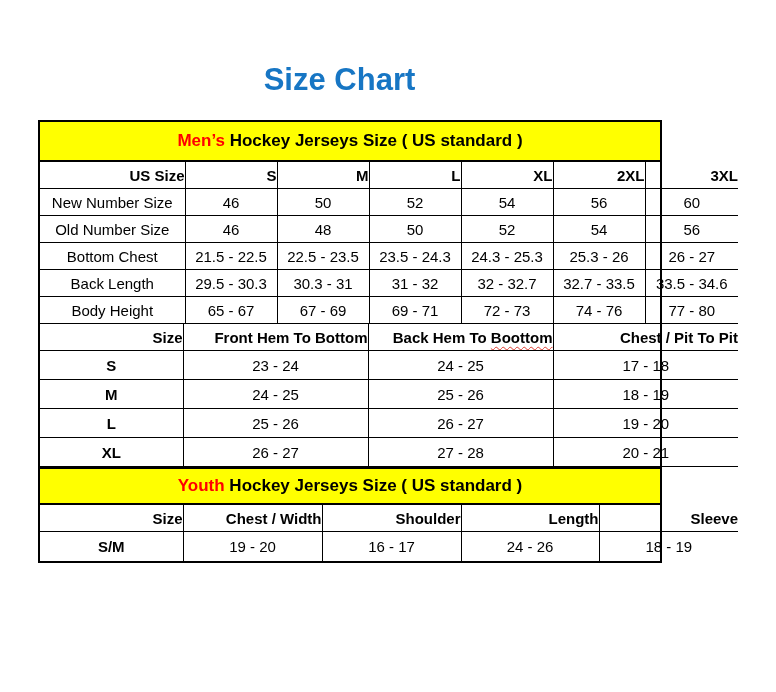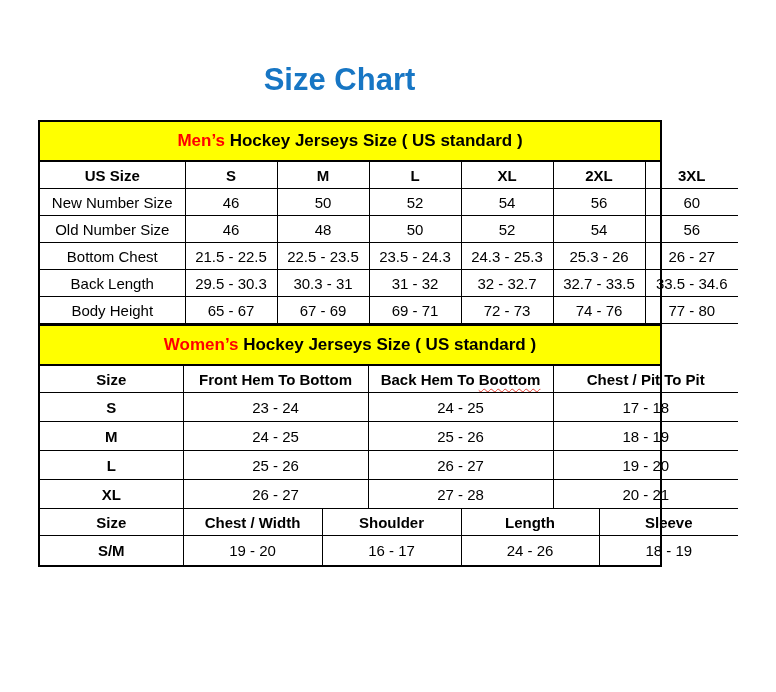--- a/index.html
+++ b/index.html
@@ -38,21 +38,21 @@
     font-size:15px;padding:0;overflow:hidden;white-space:nowrap;
   }
   th{font-weight:bold;height:26px;}
   td{font-weight:normal;}
   .t-mens td{height:26px;}
   .t-womens td{height:28px;}
   .t-youth td{height:29px;margin-left:16px;}
   .t-womens td:first-child,.t-youth td:first-child{font-weight:bold;}
   tr > *:first-child{border-left:none;}
   tr > *:last-child{border-right:none;}
-  thead tr > *{border-top:none;}
+  thead tr > *{border-top:none;text-align:right;}
   .section:last-child tr:last-child > *{border-bottom:none;}
   .squiggle{
     text-decoration-line:underline;
     text-decoration-style:wavy;
     text-decoration-color:#E03C31;
     text-decoration-thickness:1px;
     text-underline-offset:3px;
   }
 </style>
 </head>
@@ -127,21 +127,20 @@
             <td>67 - 69</td>
             <td>69 - 71</td>
             <td>72 - 73</td>
             <td>74 - 76</td>
             <td>77 - 80</td>
           </tr>
         </tbody>
       </table>
     </div>
     <div class="section t-womens">
-      <div class="banner"><span class="hi">Women’s</span><span class="rest"> Hockey Jerseys Size ( US standard )</span></div>
       <table>
         <colgroup>
           <col style="width: 143px;">
           <col style="width: 185px;">
           <col style="width: 185px;">
           <col style="width: 185px;">
         </colgroup>
         <thead>
           <tr>
             <th>Size</th>
@@ -172,20 +171,21 @@
           <tr>
             <td>XL</td>
             <td>26 - 27</td>
             <td>27 - 28</td>
             <td>20 - 21</td>
           </tr>
         </tbody>
       </table>
     </div>
     <div class="section t-youth">
+      <div class="banner"><span class="hi">Youth</span><span class="rest"> Hockey Jerseys Size ( US standard )</span></div>
       <table>
         <colgroup>
           <col style="width: 143px;">
           <col style="width: 139px;">
           <col style="width: 139px;">
           <col style="width: 138px;">
           <col style="width: 139px;">
         </colgroup>
         <thead>
           <tr>

